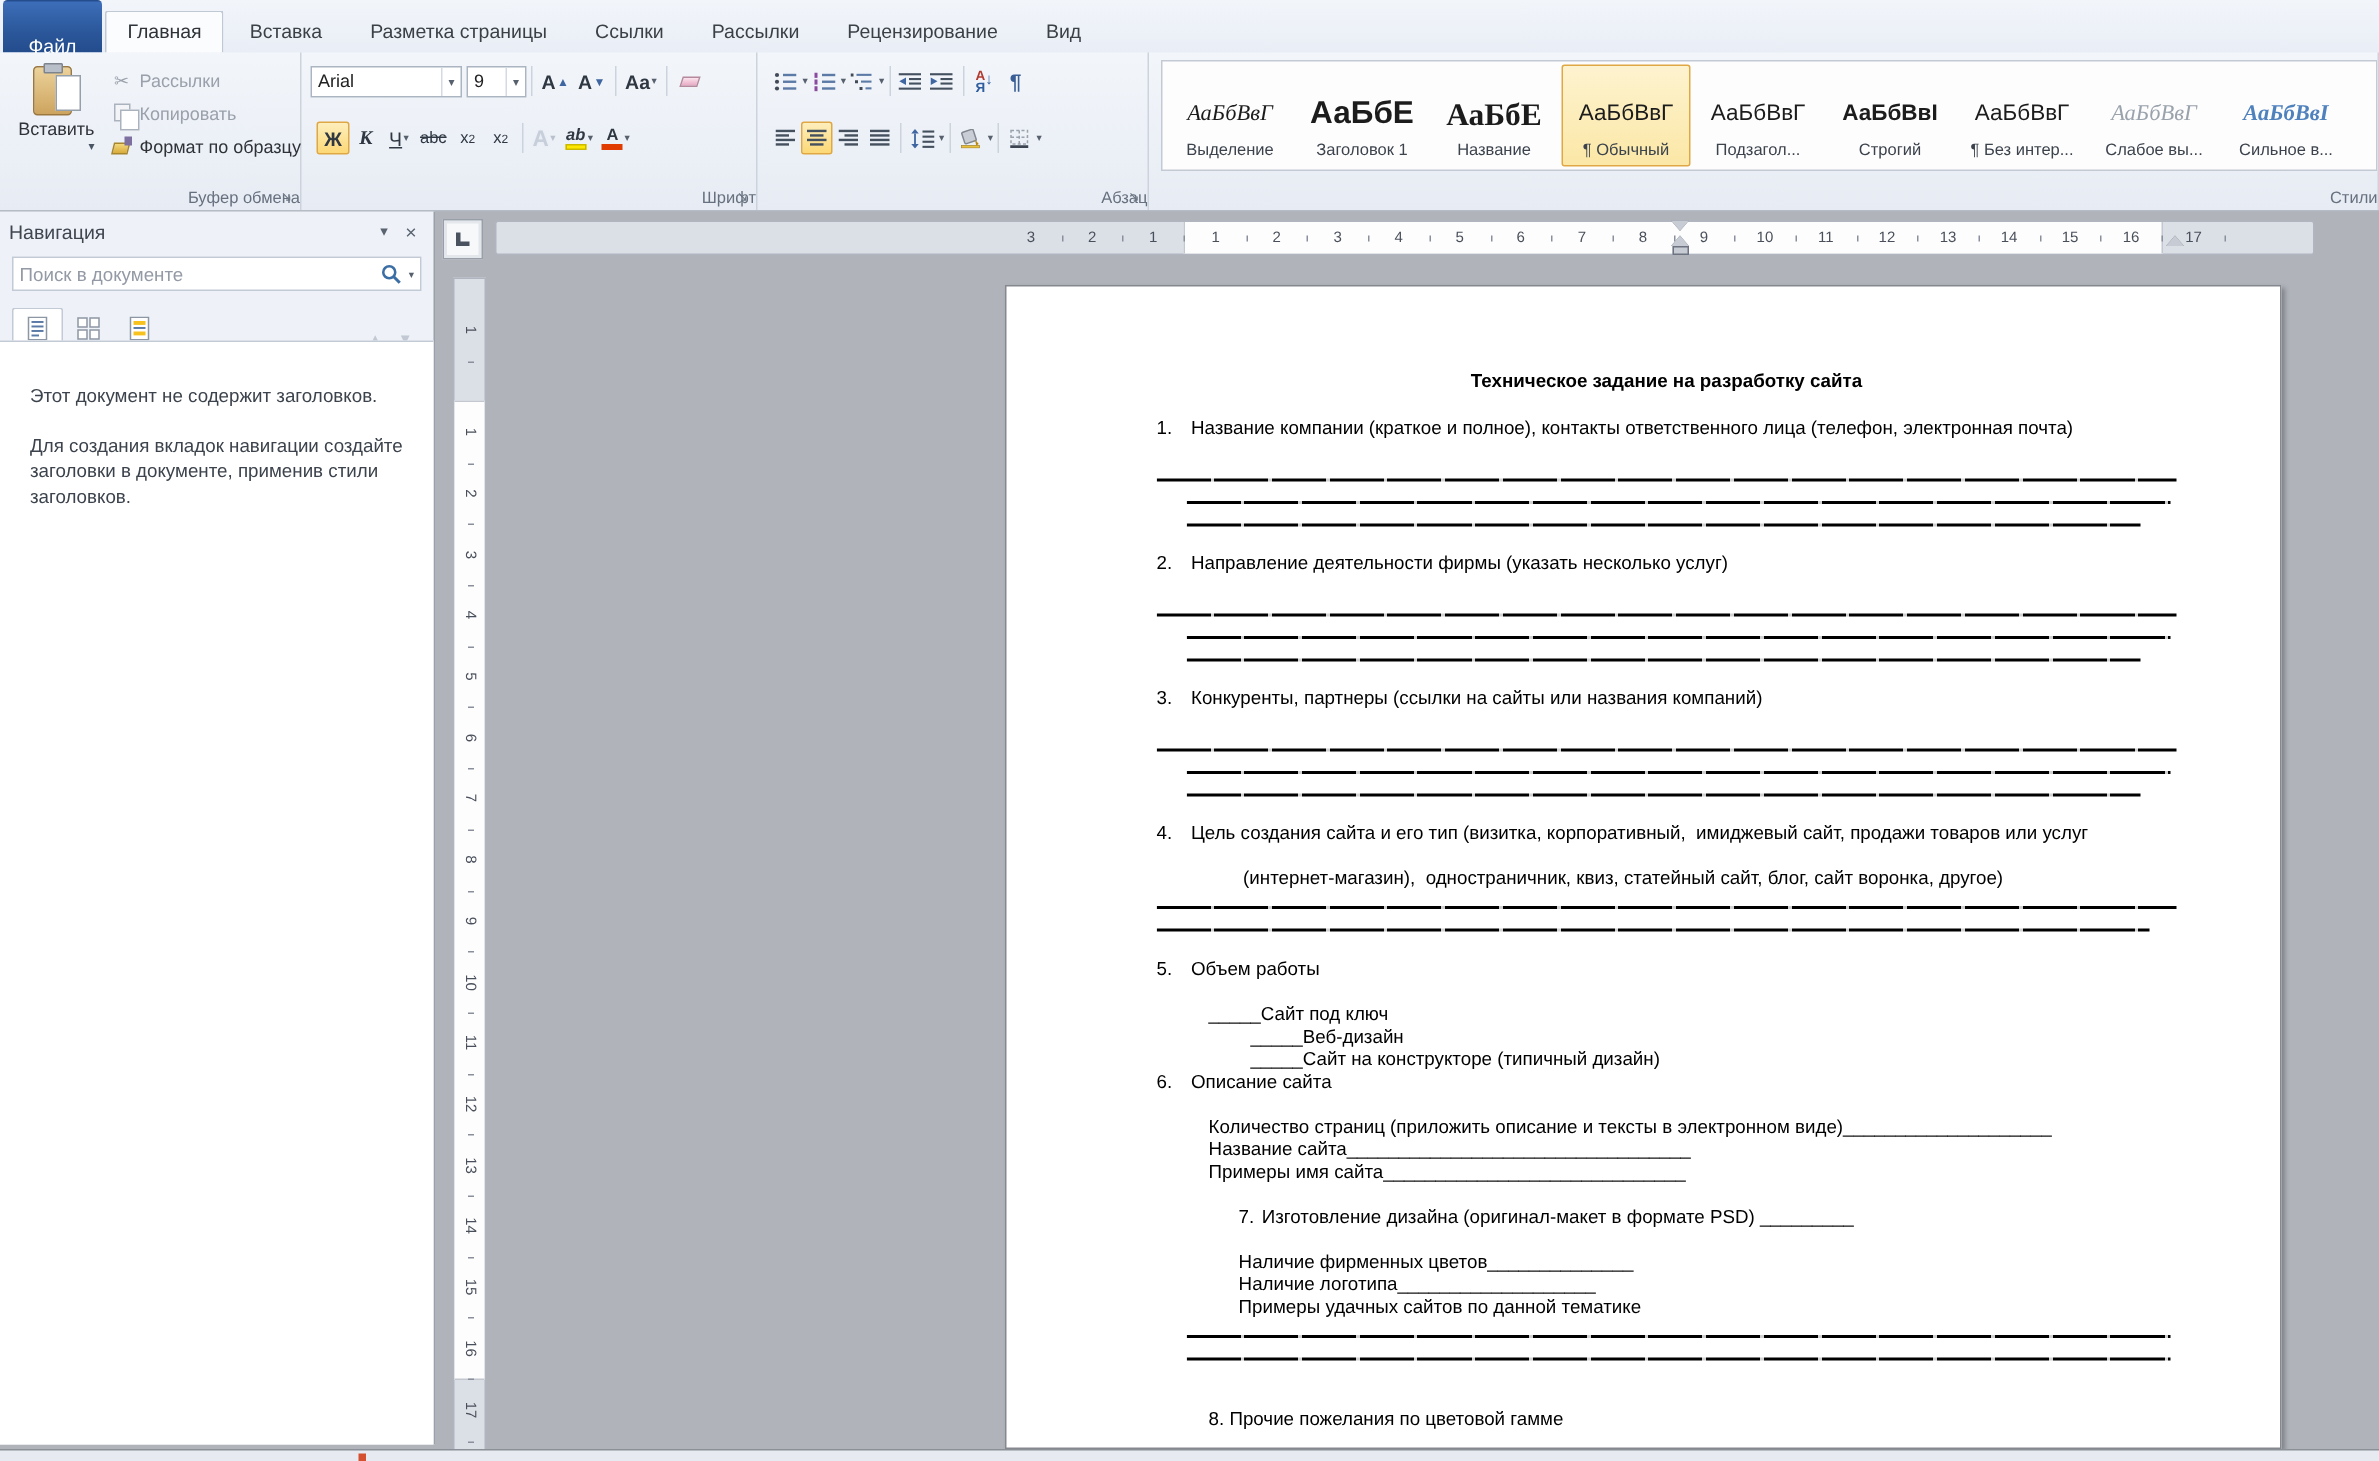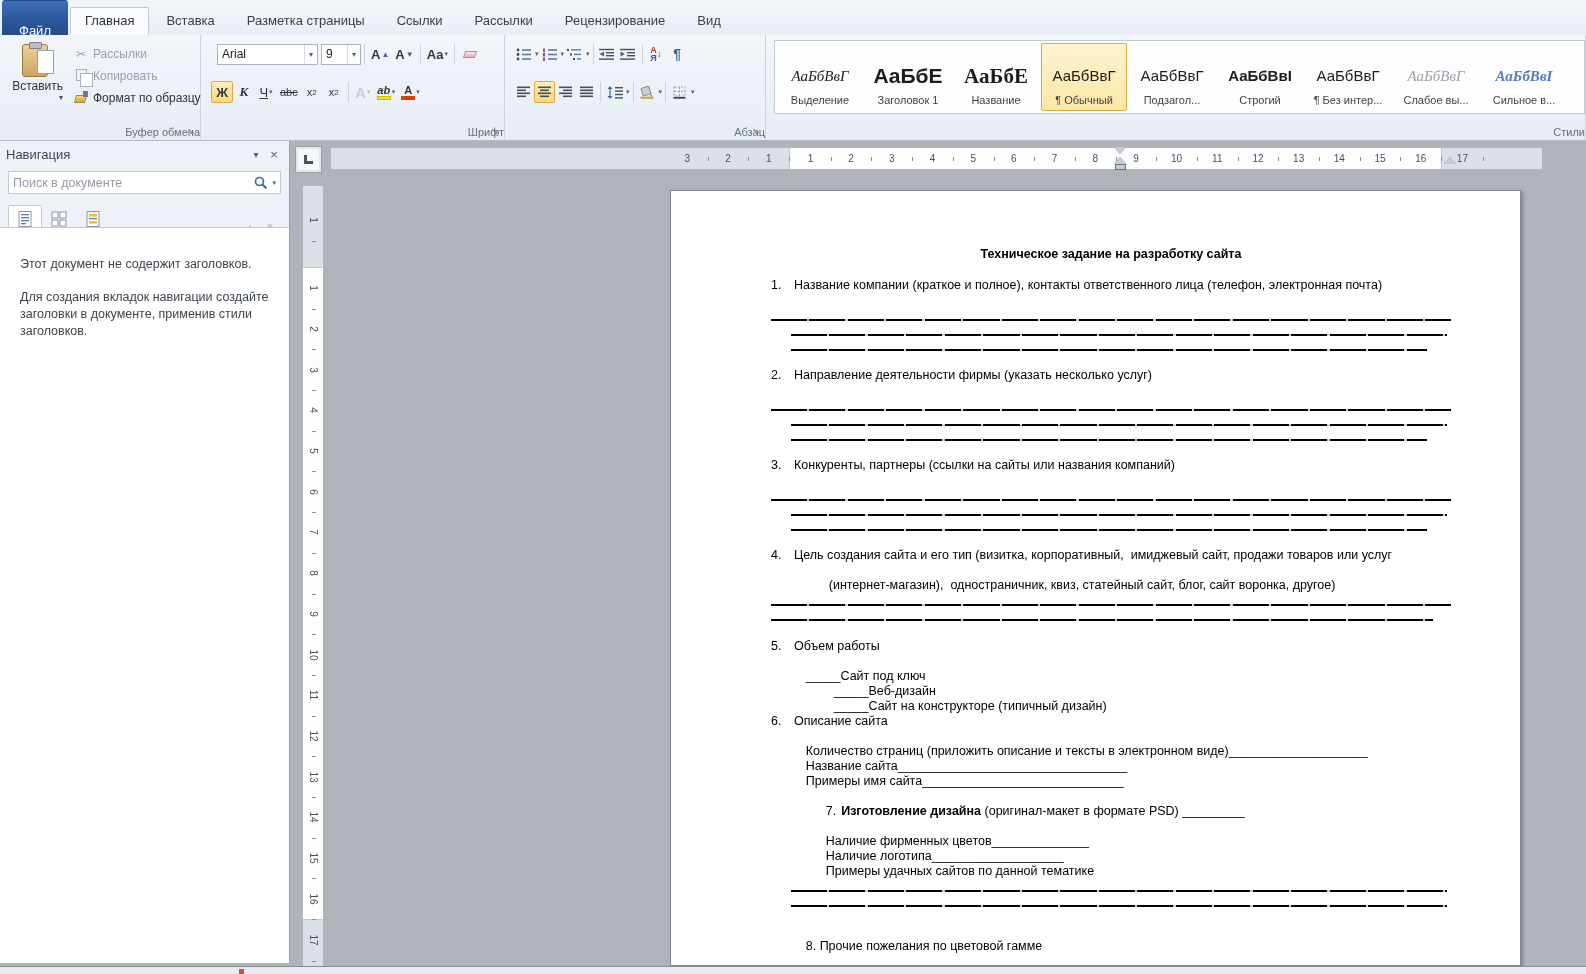--- a/index.html
+++ b/index.html
@@ -42,21 +42,21 @@
   .copy-ic { display:inline-block; width:11px; height:12px; border:1px solid #aab2bd;
     background:#f2f4f7; position:relative; }
   .copy-ic::after { content:""; position:absolute; left:3px; top:3px; width:11px; height:12px;
     border:1px solid #aab2bd; background:#fff; }
   .fp-ic { display:inline-block; width:13px; height:12px; position:relative; }
   .fp-ic::before { content:""; position:absolute; left:0; bottom:0; width:9px; height:6px;
     background:linear-gradient(#f3d87a,#d9ab3c); border:1px solid #a8862e; transform:skewX(-14deg); }
   .fp-ic::after { content:""; position:absolute; right:0; top:0; width:5px; height:6px; background:#7d6fa0; }
 
   
-  .frow1 { position:absolute; left:16px; top:8px; display:flex; align-items:center; }
+  .frow1 { position:absolute; left:6px; top:8px; display:flex; align-items:center; }
   .frow2 { position:absolute; left:10px; top:46px; display:flex; align-items:center; }
   .combo { background:#fff; border:1px solid #abb5c2; height:21px; display:flex;
     align-items:center; font-size:12px; color:#222; padding-left:4px; }
   .combo .arr { margin-left:auto; width:13px; text-align:center; font-size:8px; color:#57606d;
     border-left:1px solid #d4dae2; align-self:stretch; line-height:19px; }
   .fname { width:101px; margin-right:3px; } .fsize { width:40px; }
   .fbtn { min-width:22px; height:22px; display:inline-flex; align-items:center; justify-content:center;
     font-size:13px; color:#2f3842; border:1px solid transparent; border-radius:2px; padding:0 2px; }
   .fbtn.hl { background:linear-gradient(#fdeebc,#fcd876); border-color:#e0a845; }
   .fbtn sup,.fbtn sub { font-size:8px; }
@@ -159,21 +159,21 @@
   .vcell::after { content:""; position:absolute; left:9px; bottom:-1px; width:4px; height:1px; background:#8a909b; }
   .vr-top { height:81px; } .vr-top .vcell { height:40.7px; margin-top:14px; }
 
   
   .page { position:absolute; left:670px; top:49px; width:851px; height:776px; background:#fff;
     border:1px solid #85898f; box-shadow:2px 2px 3px rgba(40,42,48,.35); padding:56px 69px 0 100px;
     overflow:hidden; }
   .doc-title { font-size:12.5px; font-weight:bold; text-align:center; height:15px; line-height:15px;
     margin-bottom:16px; color:#000; }
   .row { min-height:15px; height:15px; line-height:15px; font-size:12.5px; color:#000; white-space:pre; }
-  .row .b { font-weight:bold; }
+  .row .b { font-weight:normal; }
   .li { display:flex; } .li .n { flex:0 0 23px; }
   .plain .n:not(:empty) { margin-right:5px; }
   .cont { padding-left:23px; }
   .ind20 { padding-left:20px; } .ind28 { padding-left:28px; }
   .sp2{height:2px;} .sp4{height:4px;} .sp6{height:6px;} .sp8{height:8px;} .sp10{height:10px;} .sp14{height:14px;} .sp16{height:16px;}
   .ruleF,.ruleI,.ruleI2,.ruleF2 { height:14px; position:relative; }
   .ruleF::after,.ruleI::after,.ruleI2::after,.ruleF2::after { content:""; position:absolute;
     bottom:2px; height:1.6px;
     background:repeating-linear-gradient(90deg,#000 0 36px,rgba(0,0,0,.18) 36px 38.5px); }
   .ruleF::after { left:0; right:0; }

